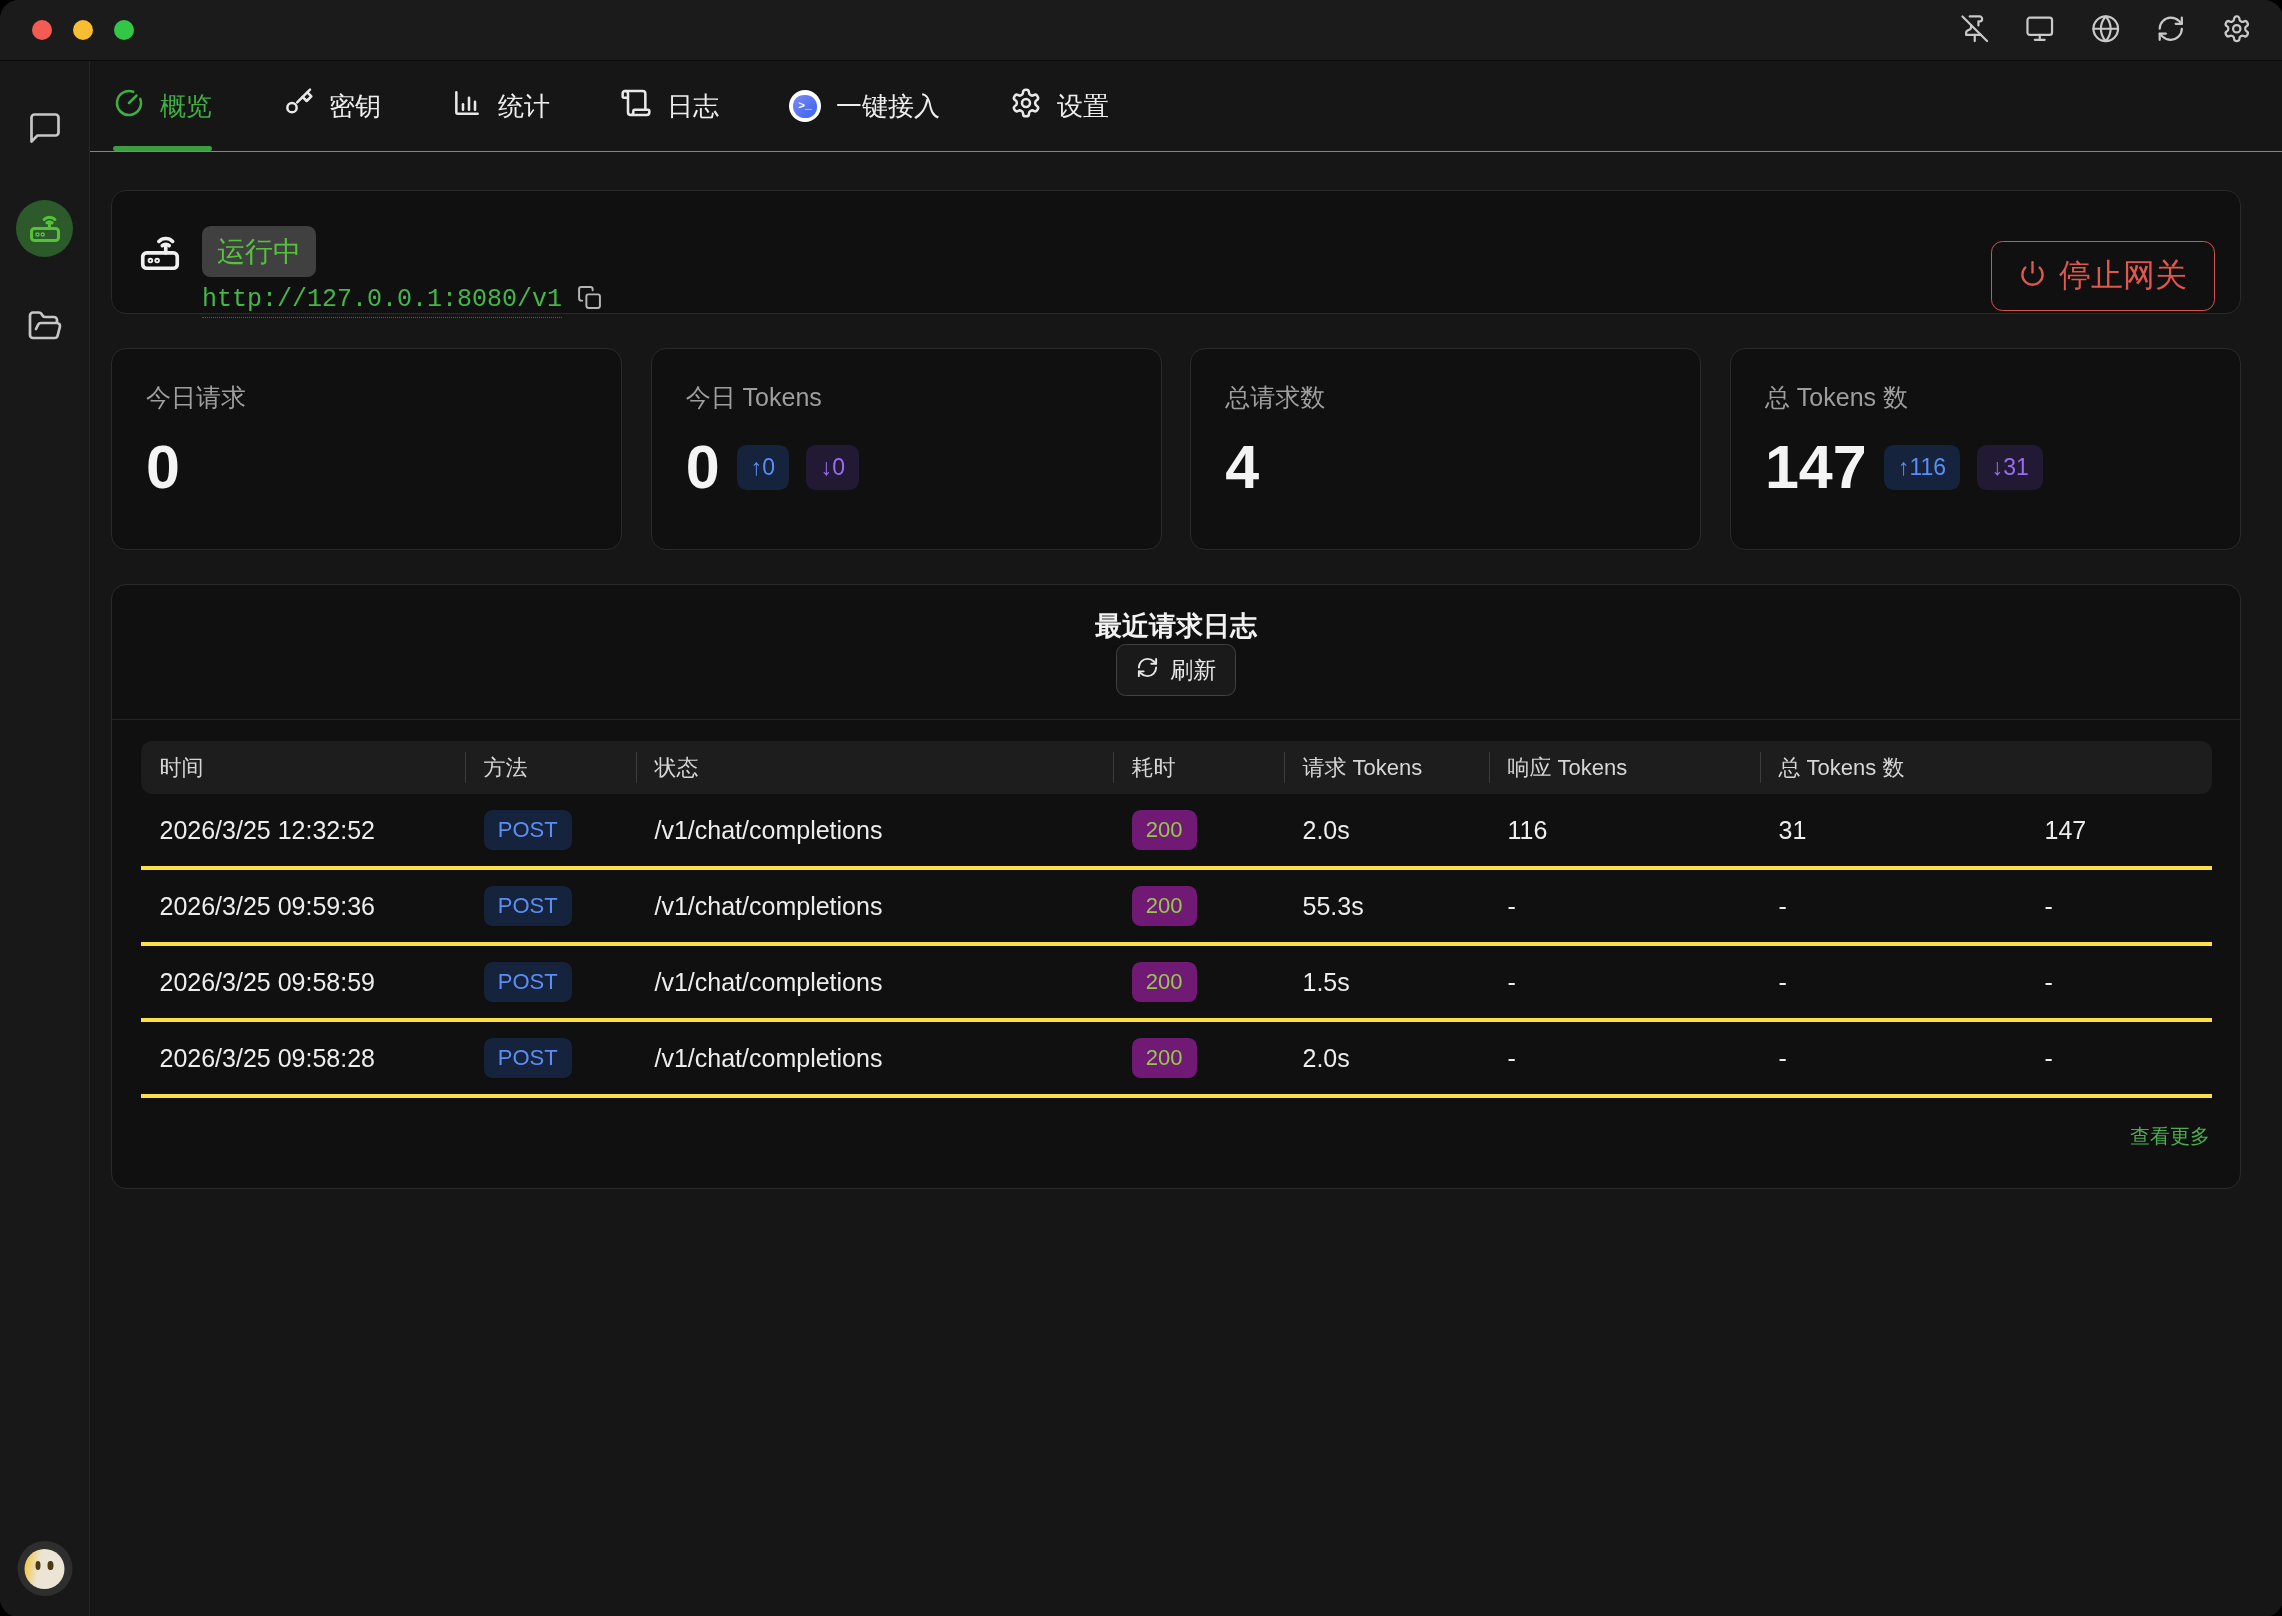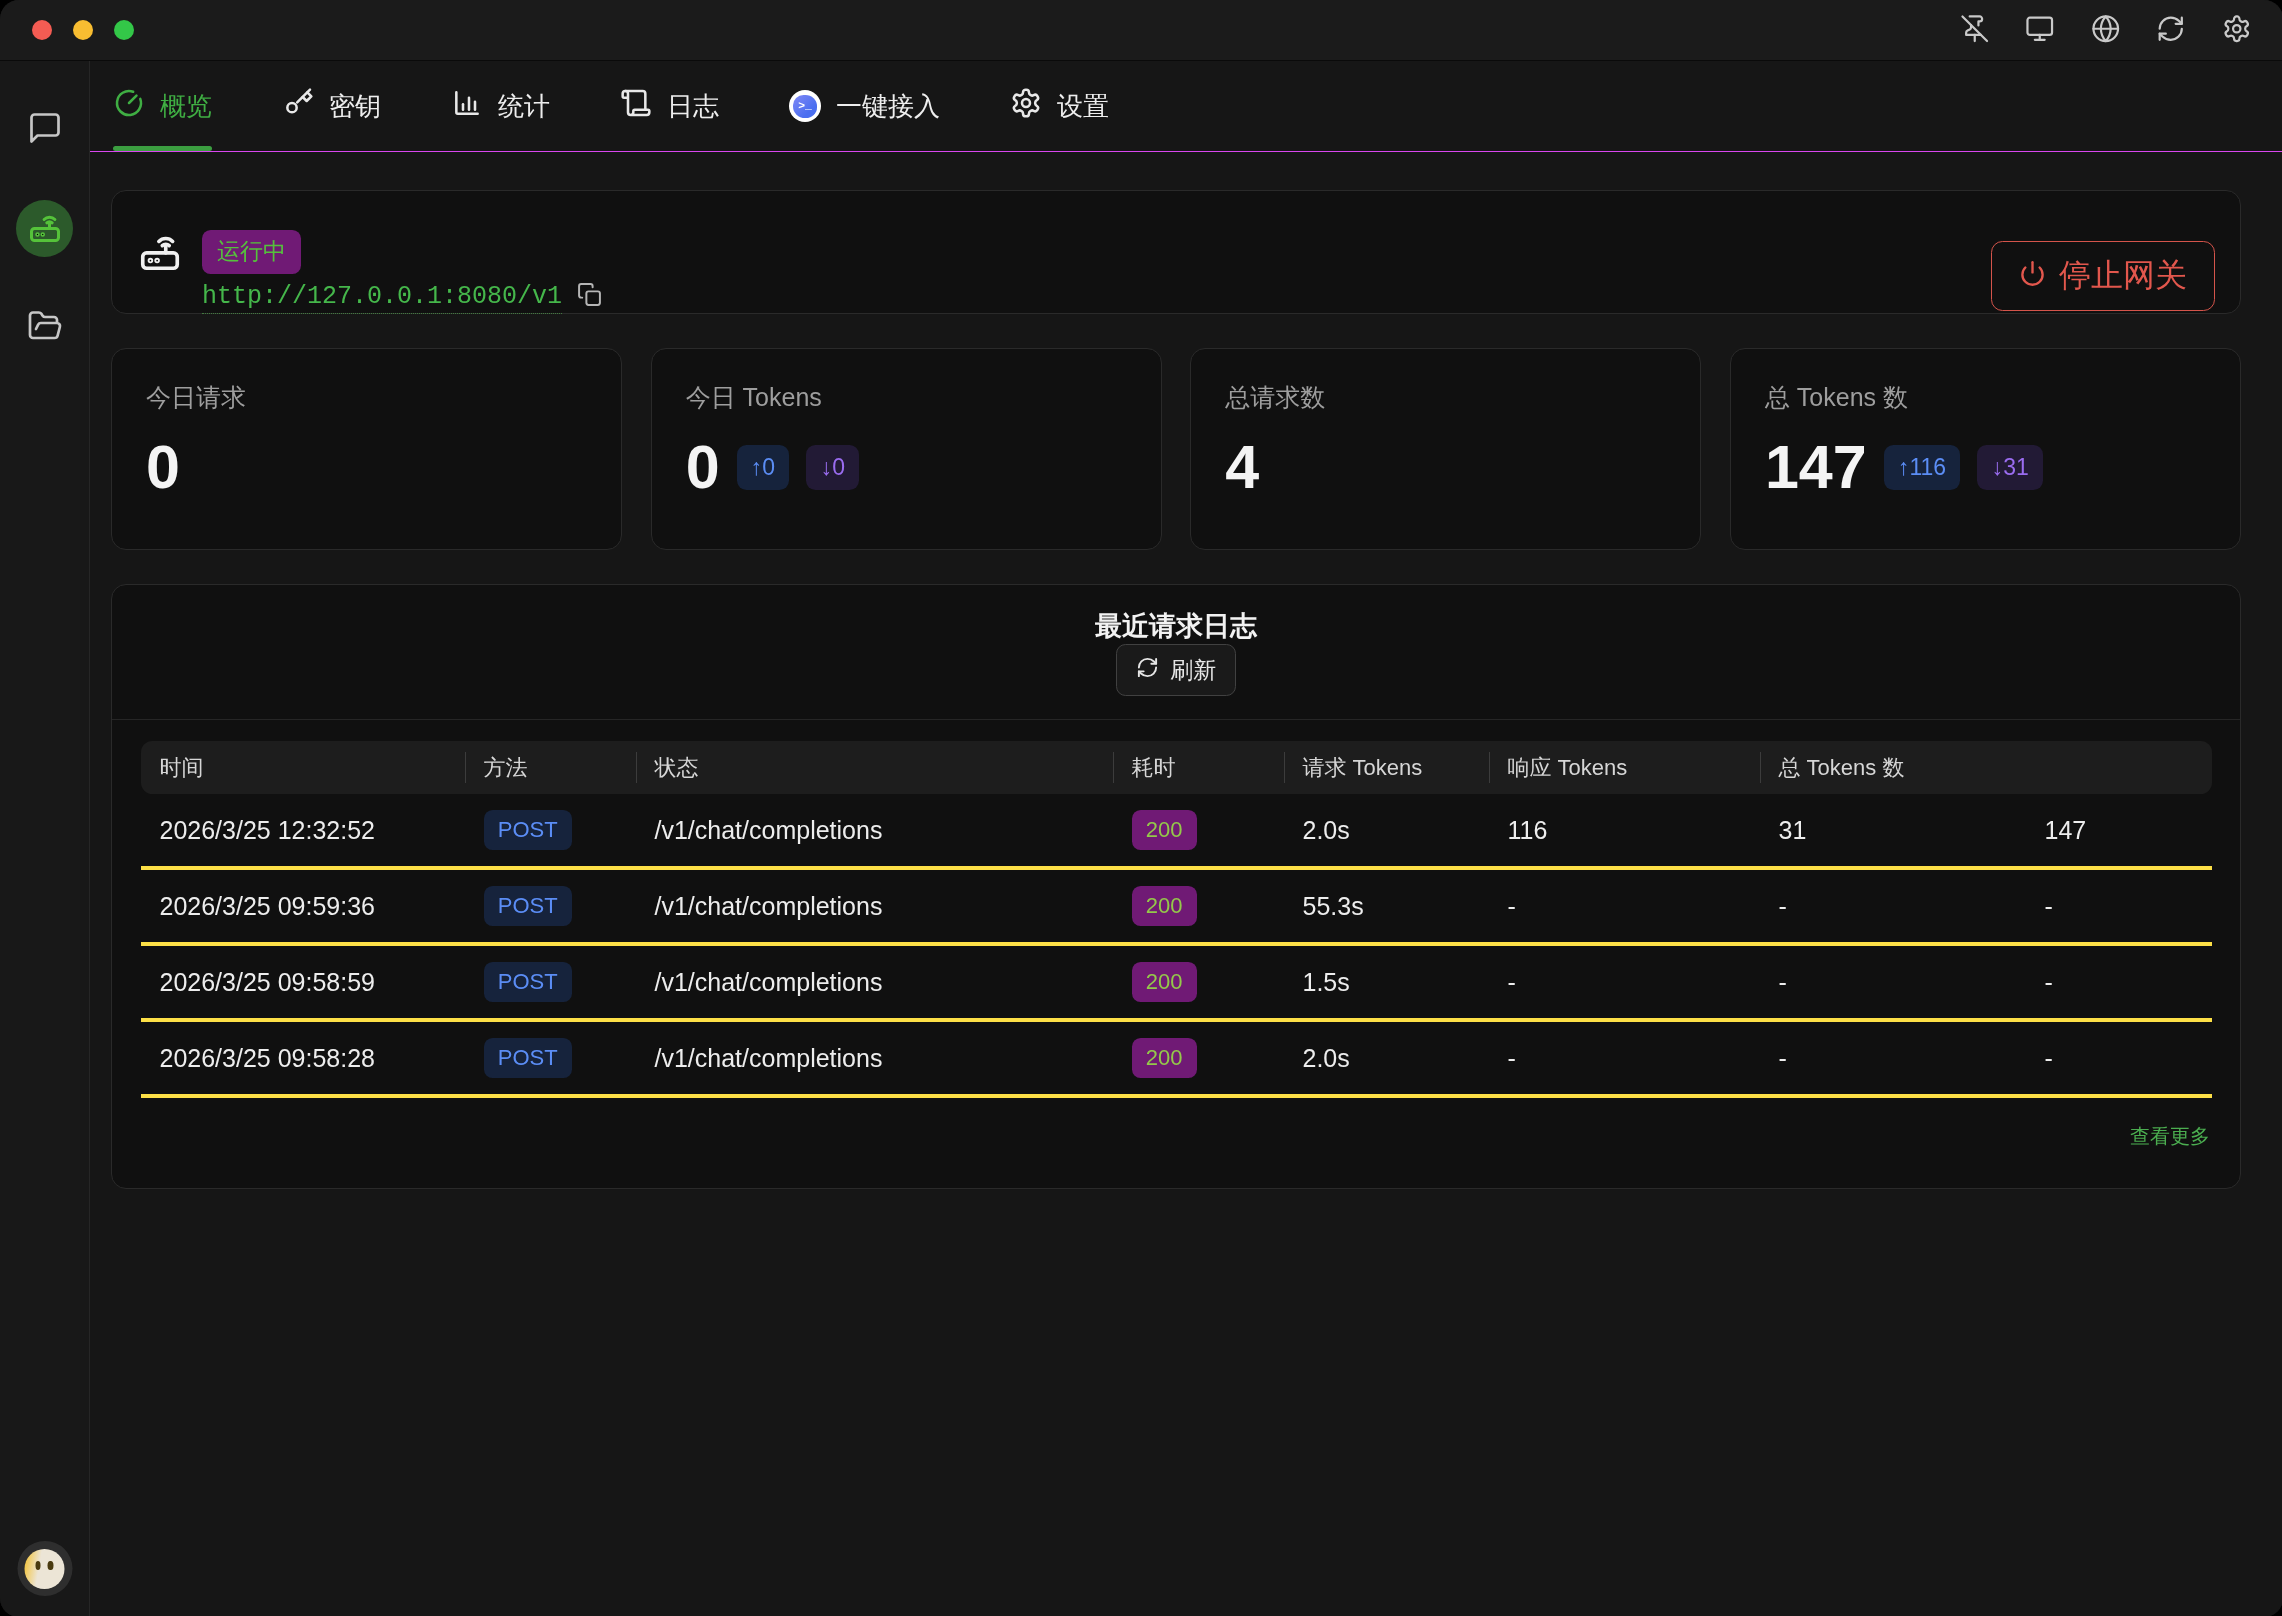--- a/index.html
+++ b/index.html
@@ -73,22 +73,22 @@
     font-size:11.4px; font-weight:bold; display:flex; align-items:center; justify-content:center;
   }
   
   .content { flex:1; padding:38px 42px 0 21px; display:flex; flex-direction:column; gap:34px; overflow:hidden; }
   .card { background:#101010; border:1px solid #2a2a2a; border-radius:15px; }
   
   .status-card { height:124px; display:flex; align-items:center; padding:0 25px; }
   .router-ico svg { width:46px; height:46px; stroke:#f0f0f0; fill:none; stroke-width:1.9; stroke-linecap:round; stroke-linejoin:round; }
   .status-left { margin-left:19px; display:flex; flex-direction:column; gap:7.6px; }
   .run-badge {
-    align-self:flex-start; background:#701a75; color:#55c13c;
-    font-size:23px; padding:6.7px 15px; border-radius:8.6px;margin-top:40px;
+    align-self:flex-start; background:#404040; color:#55c13c;
+    font-size:28px; padding:6.7px 15px; border-radius:8.6px;margin-top:40px;
   }
   .url-row { display:flex; align-items:flex-start; gap:15px; }
   .gw-url {
     font-family:"Liberation Mono","DejaVu Sans Mono",monospace;
     color:#45b74b; font-size:25px; text-decoration:none;
     border-bottom:1.9px dotted rgba(85,190,80,.55); padding-bottom:2.9px; cursor:pointer;
   }
   .copy-btn { background:none; border:none; cursor:pointer; display:flex; }
   .copy-btn svg { width:25px; height:25px; stroke:#b5b5b5; fill:none; stroke-width:1.9; stroke-linecap:round; stroke-linejoin:round; }
   .status-spacer { flex:1; }

